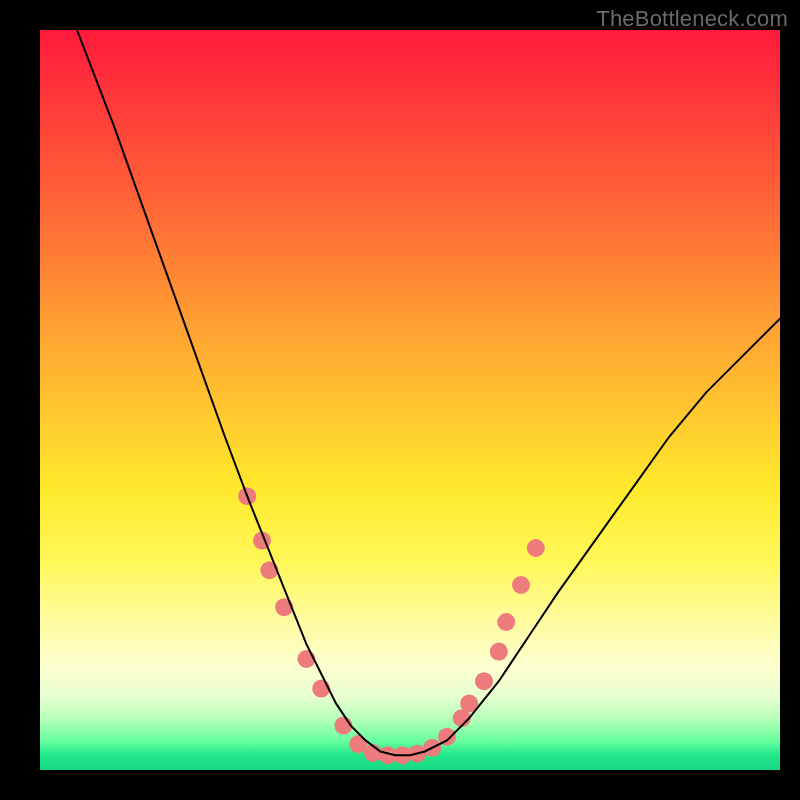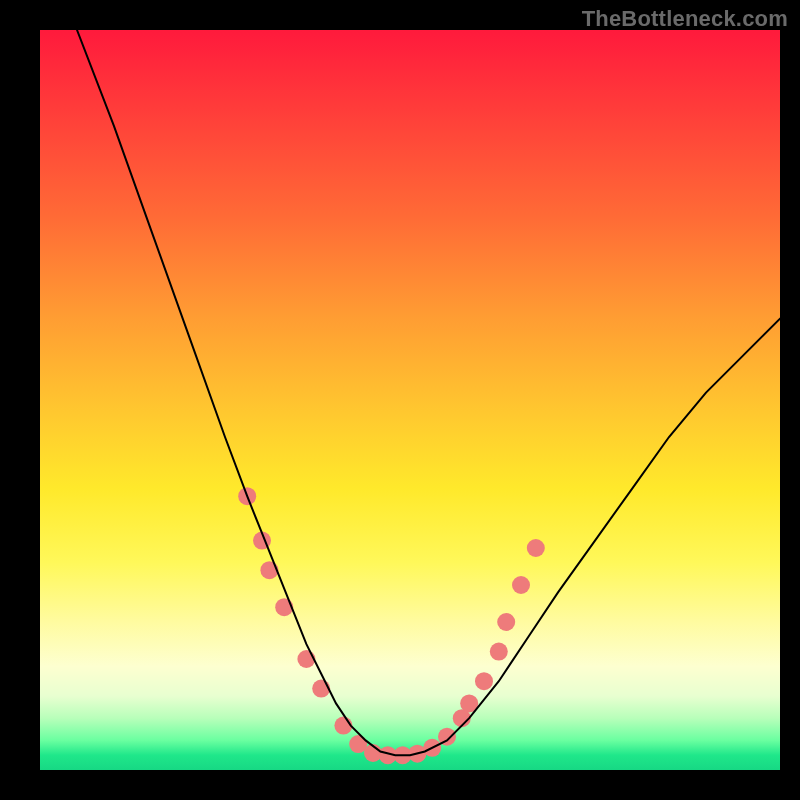--- a/index.html
+++ b/index.html
@@ -53,21 +53,21 @@
     left: 0; top: 0;
     width: 740px;
     height: 740px;
   }
   .watermark {
     position: absolute;
     top: 6px;
     right: 12px;
     color: #6a6a6a;
     font-size: 22px;
-    font-weight: 700;
+    font-weight: 400;
     letter-spacing: 0.2px;
     user-select: none;
   }
 </style>
 </head>
 <body>
 
 <div class="frame">
   <div class="watermark">TheBottleneck.com</div>
   <div class="plot">

